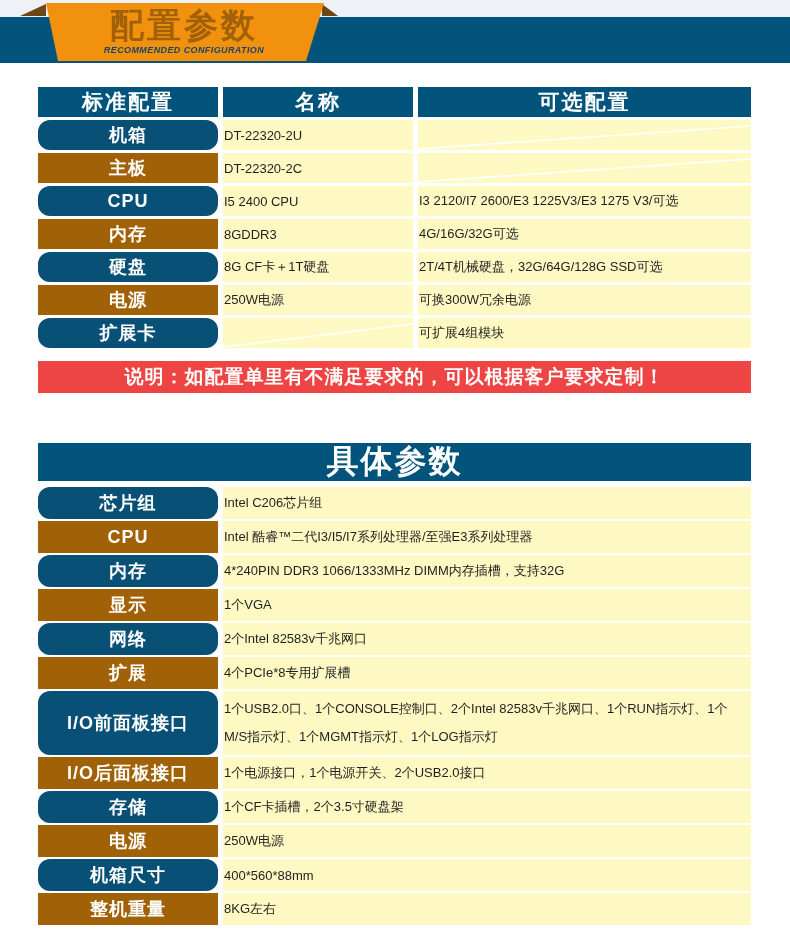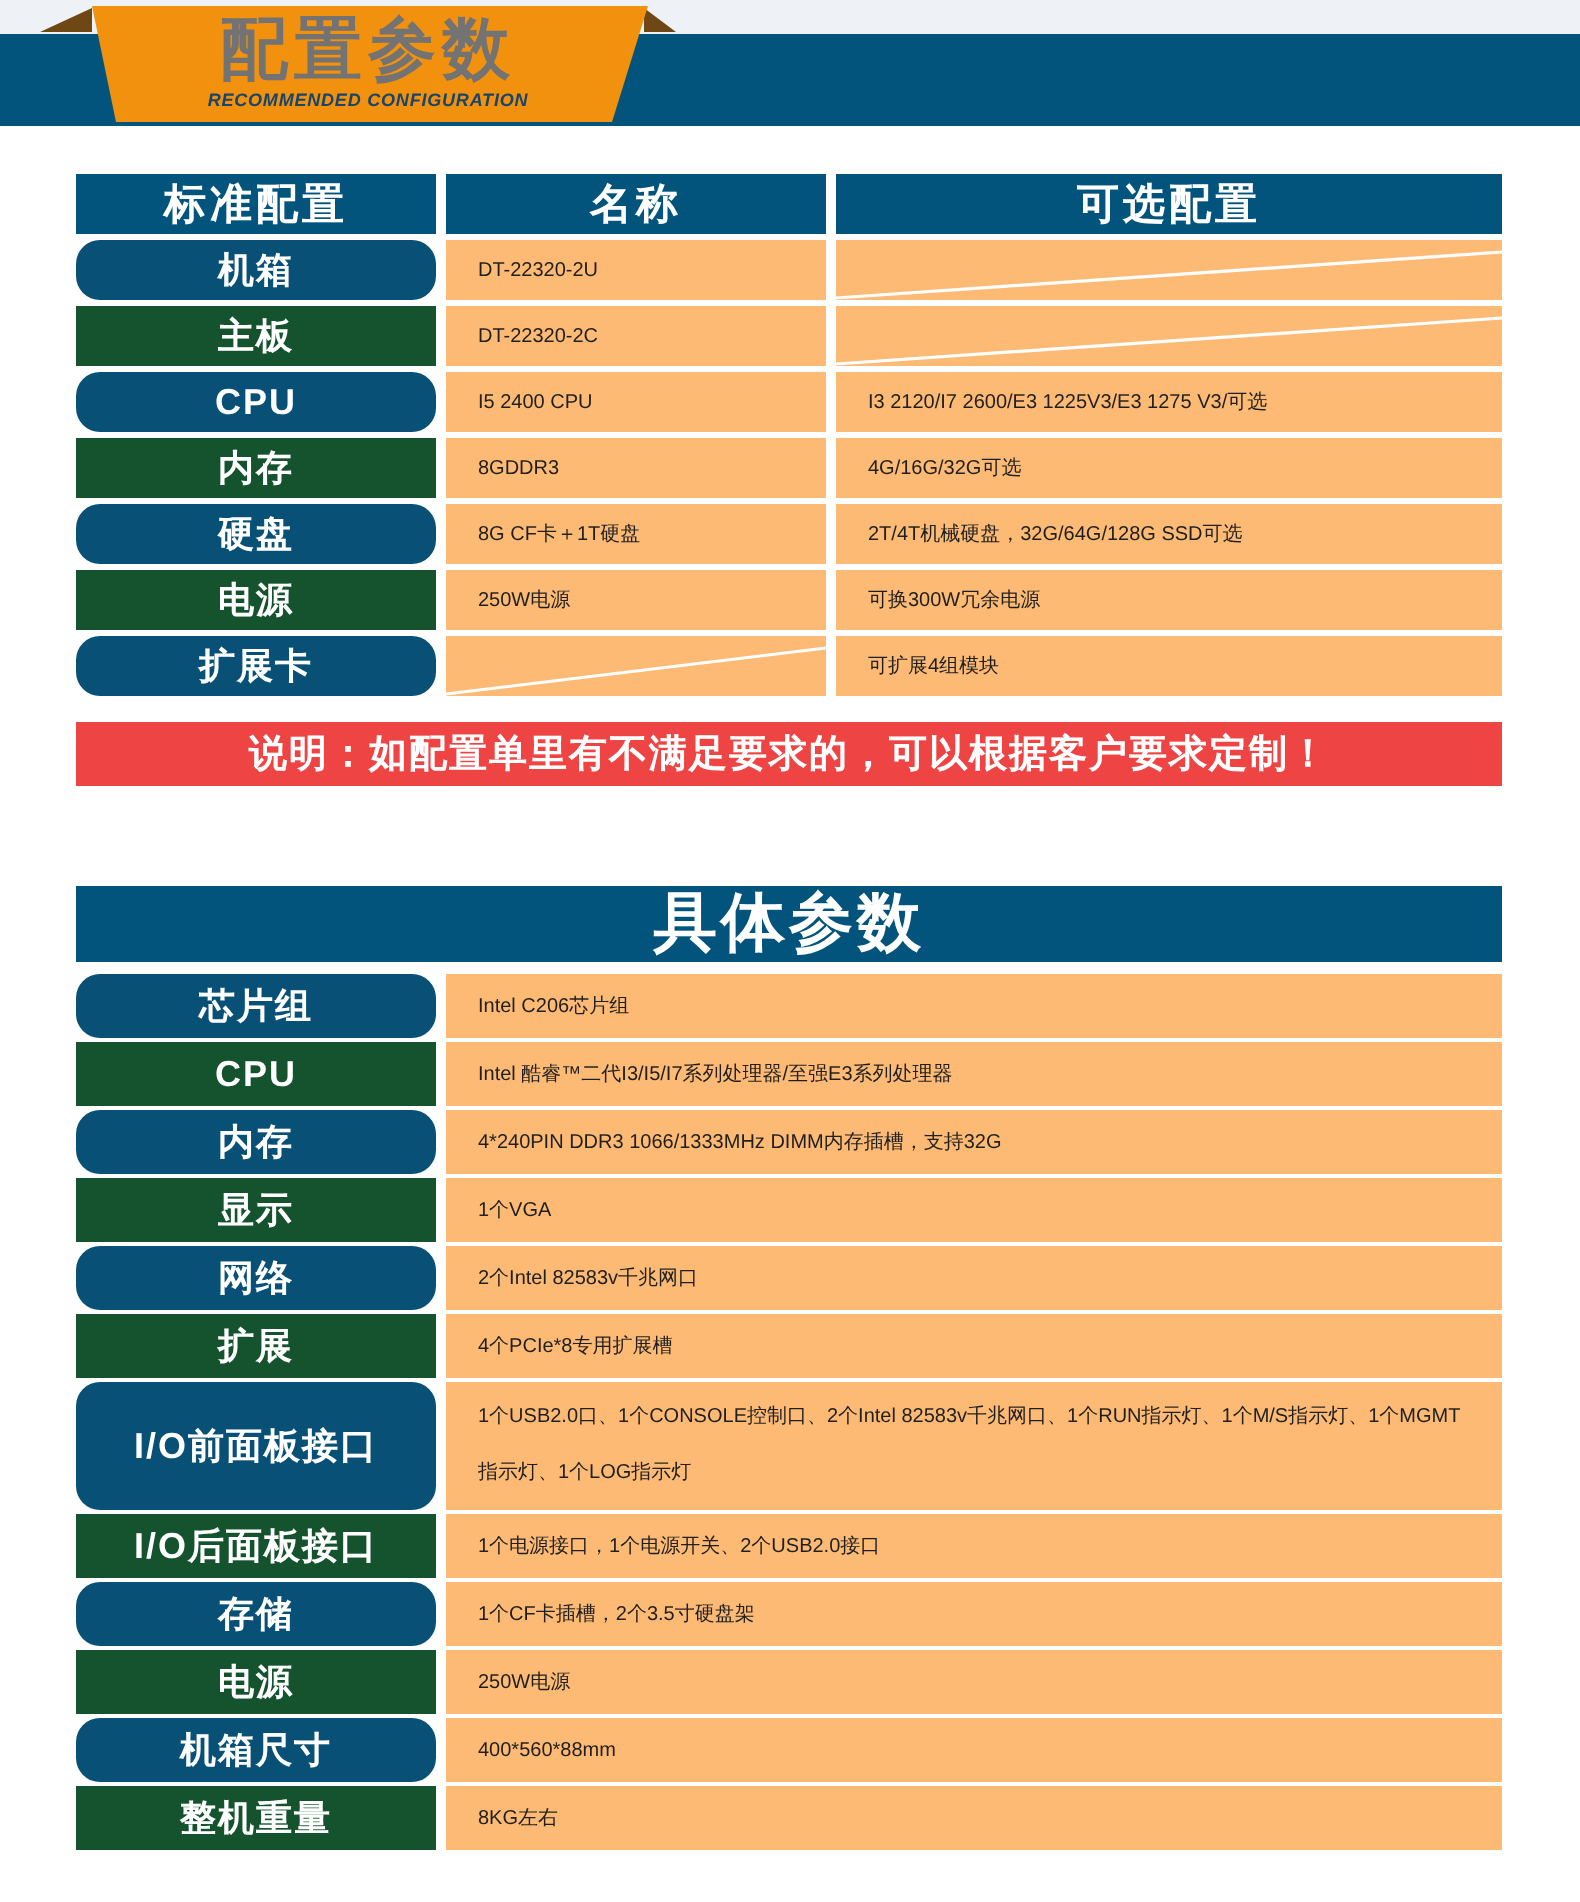--- a/index.html
+++ b/index.html
@@ -5,34 +5,34 @@
   * { margin:0; padding:0; box-sizing:border-box; }
   html,body { background:#ffffff; }
   body { font-family:"Liberation Sans","DejaVu Sans",sans-serif; }
   .page { position:relative; width:790px; height:951px; background:#ffffff; overflow:hidden; }
 
   
   .top-strip { position:absolute; left:0; top:0; width:790px; height:17px; background:#EEF2F6; }
   .band { position:absolute; left:0; top:17px; width:790px; height:46px; background:#02547C; }
   .ribbon-svg { position:absolute; left:0; top:0; width:360px; height:64px; }
   .ribbon-text { position:absolute; left:48px; top:5px; width:272px; text-align:center; }
-  .banner-title { color:#737373; font-size:34px; font-weight:bold; letter-spacing:3px; line-height:40px; }
+  .banner-title { color:#a16207; font-size:34px; font-weight:bold; letter-spacing:3px; line-height:40px; }
   .banner-subtitle { color:#17456B; font-size:9px; font-weight:bold; font-style:italic; letter-spacing:0.4px; line-height:11px; }
 
   
   .tbl { position:absolute; left:38px; width:713px; }
   .row { display:grid; column-gap:5px; margin-bottom:3px; }
   .t1 .row { grid-template-columns:180px 190px 333px; }
   .t2 .row { grid-template-columns:180px 528px; margin-bottom:2px; }
   .cell { position:relative; display:flex; align-items:center; }
   .hcell { background:#02547C; color:#ffffff; font-size:21px; font-weight:bold; justify-content:center; letter-spacing:2px; }
   .label { color:#ffffff; font-size:18px; font-weight:bold; justify-content:center; letter-spacing:1px; }
   .dark  { background:#085076;border-radius:12px; }
-  .light { background:#14532d; }
-  .val { background:#fdba74; color:#1F1F1F; font-size:10px; padding:0 16px; }
+  .light { background:#a16207; }
+  .val { background:#fef9c3; color:#1F1F1F; font-size:13px; padding:0 1px; }
   .hdr-row { height:40px; margin-bottom:3px; }
   .hdr-row .cell { height:40px; }
   .t1 .row { height:30px; } .t1 .row .cell { height:30px; }
   .t2 .row { height:32px; } .t2 .row .cell { height:32px; }
   .t2 .row.tall { height:64px; } .t2 .row.tall .cell { height:64px; }
   .t2 .row.tall .val { align-items:flex-start; padding-top:4px; line-height:28px; flex-wrap:wrap; display:block; }
   .slash { position:absolute; left:0; top:0; width:100%; height:100%; display:block; }
 
   .note-bar { position:absolute; left:38px; top:361px; width:713px; height:32px; background:#ef4444;
               display:flex; align-items:center; justify-content:center; color:#ffffff;

